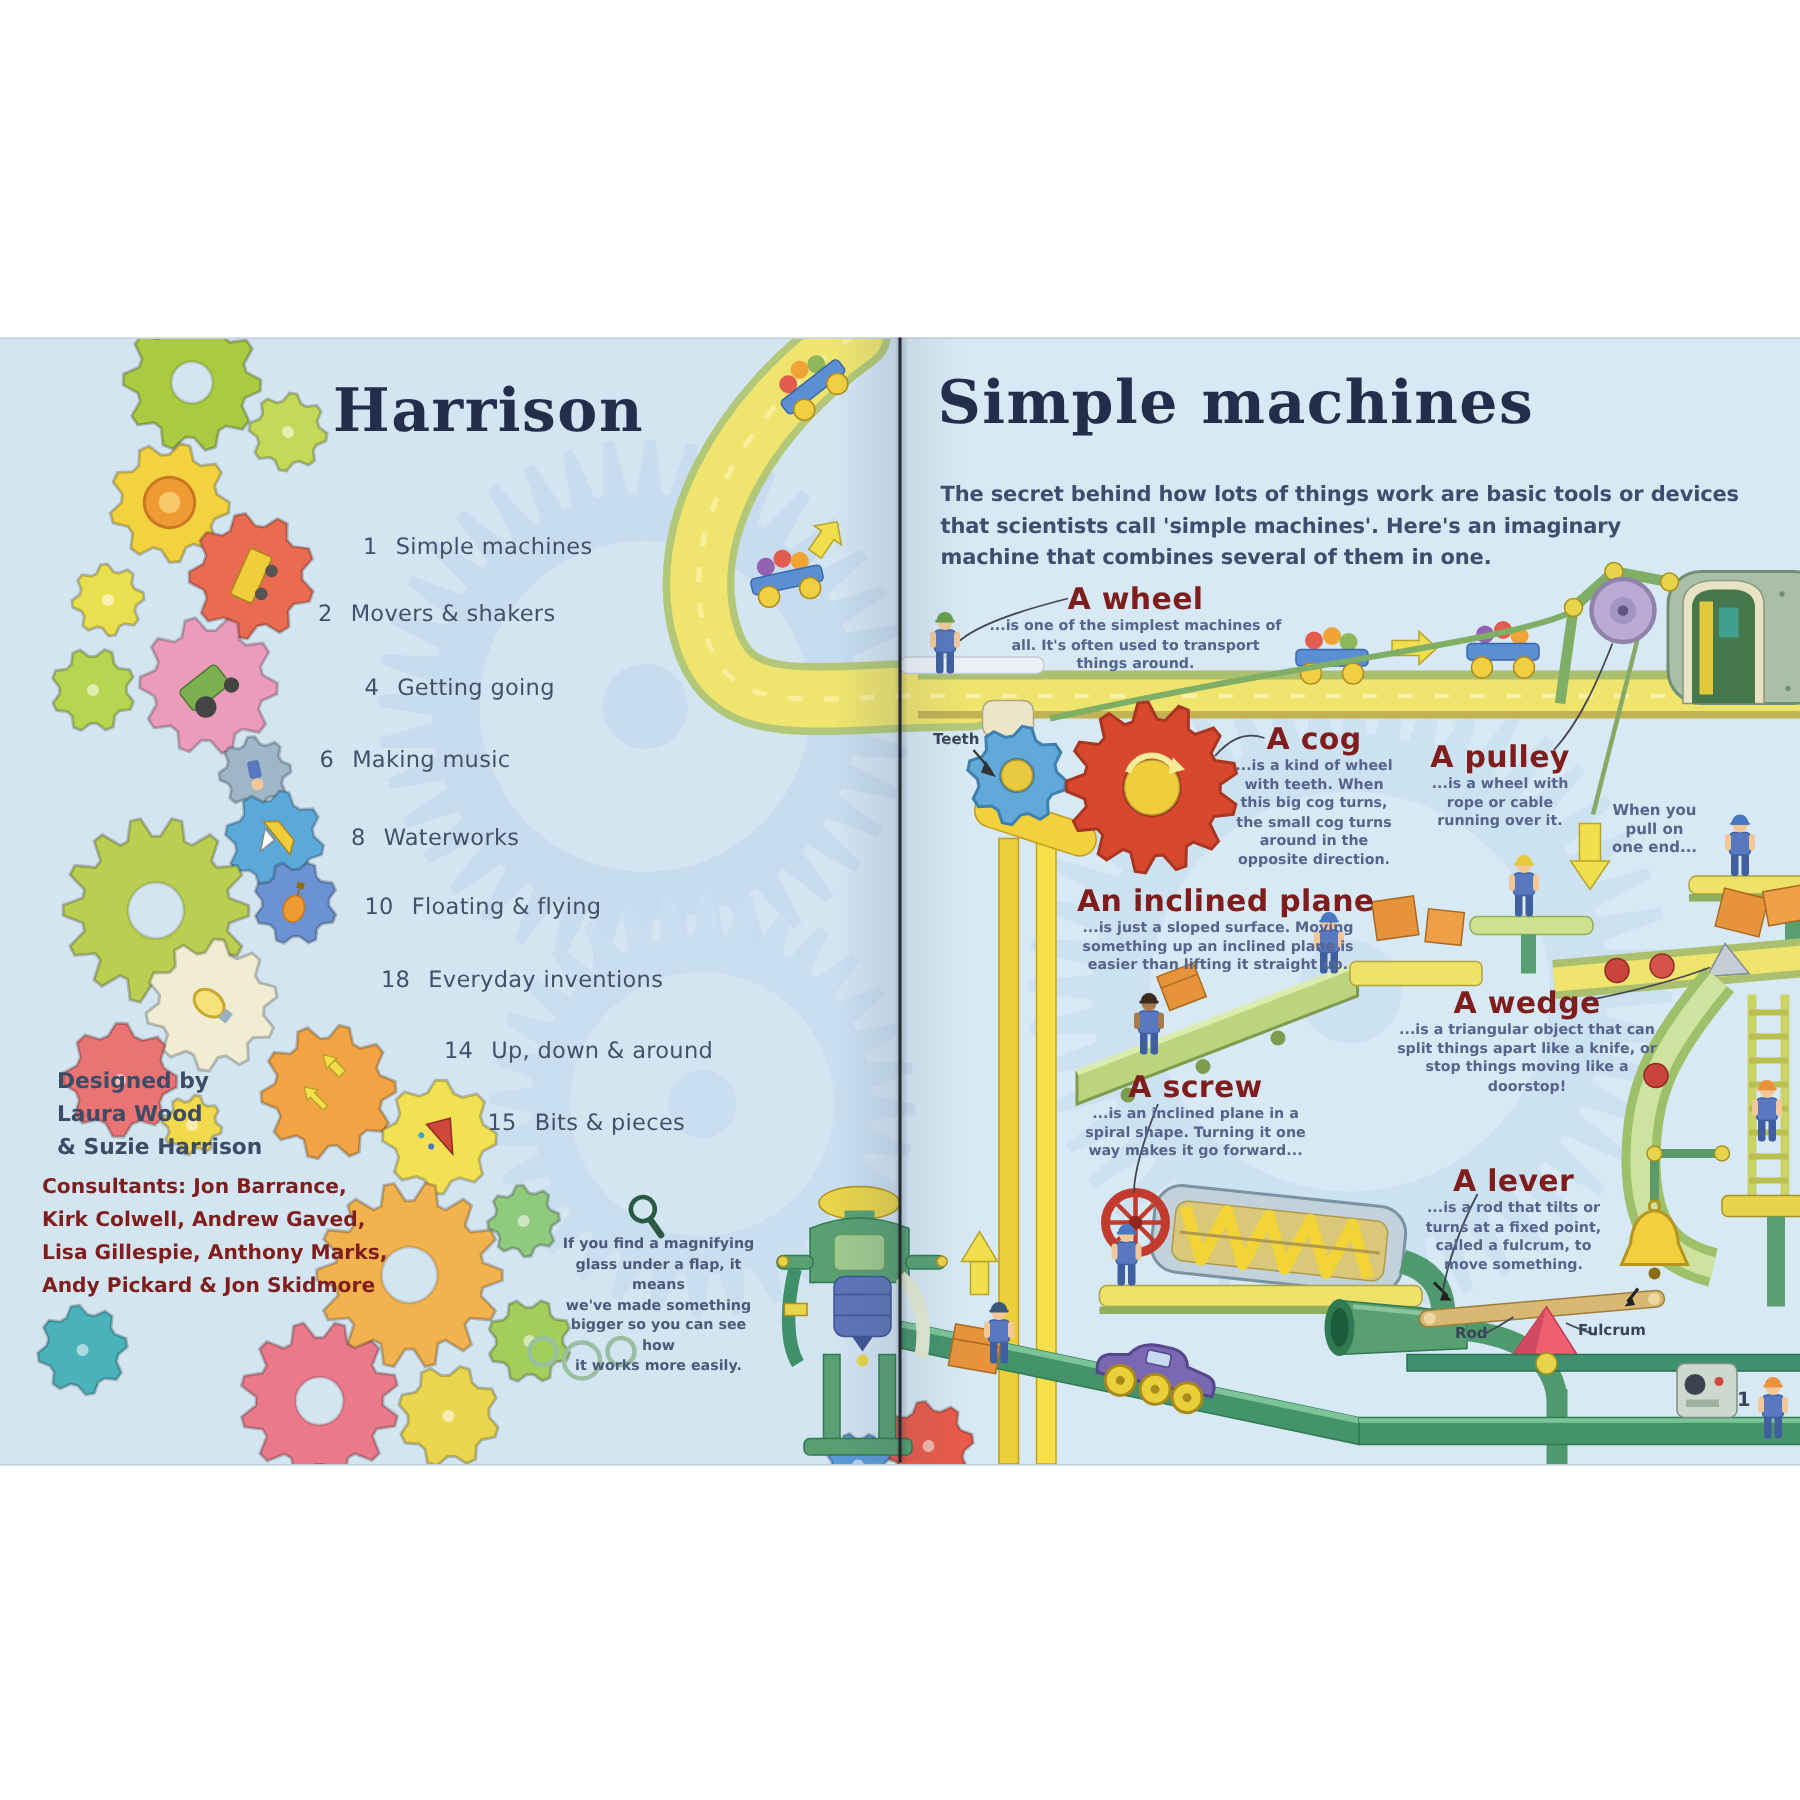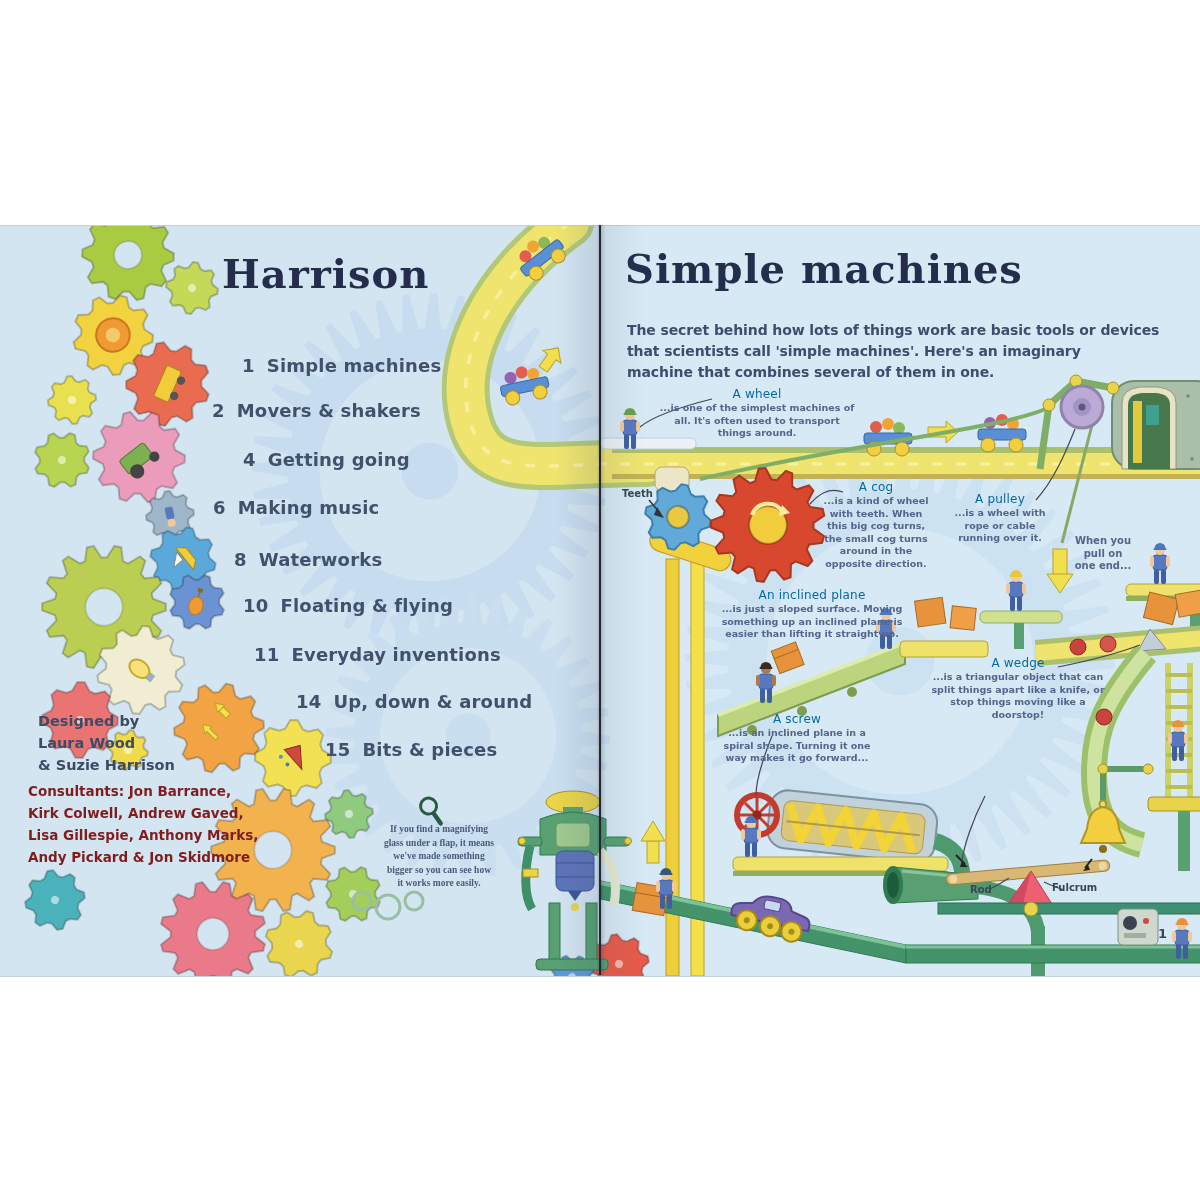--- a/index.html
+++ b/index.html
@@ -7,28 +7,28 @@
           font-family:"DejaVu Sans",sans-serif;}
   .spread{position:absolute;left:0;top:225px;width:1200px;height:750px;background:#d3e5f1;
           border-top:1px solid #c4d1dd;border-bottom:1px solid #c4d1dd;}
   .page-right-bg{position:absolute;left:600px;top:0;width:600px;height:750px;background:#d7e9f4;}
   svg.illus{position:absolute;left:0;top:0;width:1200px;height:750px;z-index:10;}
   .gutter-shade{position:absolute;left:556px;top:225px;width:88px;height:750px;z-index:38;pointer-events:none;
      background:linear-gradient(90deg,rgba(70,90,115,0) 0%,rgba(70,90,115,.14) 46%,rgba(35,48,66,.30) 50%,rgba(70,90,115,.10) 56%,rgba(70,90,115,0) 100%);}
   .gutter-line{position:absolute;left:599px;top:225px;width:2px;height:750px;background:#232830;z-index:40;}
   .txt{position:absolute;z-index:30;}
   .page-title{font-family:"DejaVu Serif",serif;font-weight:bold;color:#242e4c;white-space:nowrap;letter-spacing:1px;}
-  .toc-entry{position:absolute;z-index:30;font-size:18px;font-weight:bold;color:#41506b;white-space:nowrap;letter-spacing:.2px;}
+  .toc-entry{position:absolute;z-index:30;font-size:15px;font-weight:normal;color:#41506b;white-space:nowrap;letter-spacing:.2px;}
   .toc-entry .num{display:inline-block;margin-right:12px;}
   .credit{font-size:14.5px;font-weight:bold;color:#3c4c66;line-height:22px;white-space:nowrap;}
   .consult{font-size:13.5px;font-weight:bold;color:#7f1d1d;line-height:22px;white-space:nowrap;}
   .mag-note{font-size:9.5px;font-weight:bold;color:#4a5a7a;line-height:13.5px;text-align:center;}
   .intro-line{position:absolute;z-index:30;font-size:14px;font-weight:bold;color:#3d4d6e;white-space:nowrap;letter-spacing:-0.1px;}
   .mlabel{position:absolute;z-index:30;text-align:center;}
-  .mhead{font-size:12px;font-weight:normal;color:#0369a1;letter-spacing:.2px;white-space:nowrap;}
+  .mhead{font-size:20px;font-weight:bold;color:#7f1d1d;letter-spacing:.2px;white-space:nowrap;}
   .mbody{font-size:9.5px;font-weight:bold;color:#54648c;line-height:12.5px;margin-top:1px;}
   .tinylabel{position:absolute;z-index:30;font-size:10px;font-weight:bold;color:#3a4458;white-space:nowrap;}
   .pagenum{position:absolute;z-index:30;font-size:13px;font-weight:bold;color:#3a4458;}
 </style>
 </head>
 <body>
 
 <div class="canvas">
 
   <div class="spread">
@@ -581,40 +581,40 @@
     <span class="num">2</span><span>Movers &amp; shakers</span></div>
   <div class="toc-entry" style="left:243px;top:449px;">
     <span class="num">4</span><span>Getting going</span></div>
   <div class="toc-entry" style="left:213px;top:497px;">
     <span class="num">6</span><span>Making music</span></div>
   <div class="toc-entry" style="left:234px;top:549px;">
     <span class="num">8</span><span>Waterworks</span></div>
   <div class="toc-entry" style="left:243px;top:595px;">
     <span class="num">10</span><span>Floating &amp; flying</span></div>
   <div class="toc-entry" style="left:254px;top:644px;">
-    <span class="num">11</span><span>Everyday inventions</span></div>
+    <span class="num">18</span><span>Everyday inventions</span></div>
   <div class="toc-entry" style="left:296px;top:691px;">
     <span class="num">14</span><span>Up, down &amp; around</span></div>
   <div class="toc-entry" style="left:325px;top:739px;">
     <span class="num">15</span><span>Bits &amp; pieces</span></div>
 
   <div class="txt credit" style="left:38px;top:710px;">
     <div>Designed by</div>
     <div>Laura Wood</div>
     <div>&amp; Suzie Harrison</div>
   </div>
 
   <div class="txt consult" style="left:28px;top:780px;">
     <div>Consultants: Jon Barrance,</div>
     <div>Kirk Colwell, Andrew Gaved,</div>
     <div>Lisa Gillespie, Anthony Marks,</div>
     <div>Andy Pickard &amp; Jon Skidmore</div>
   </div>
 
-  <div class="txt mag-note" style="left:370px;top:823px;width:138px;font-family:Liberation Serif, serif;">
+  <div class="txt mag-note" style="left:370px;top:823px;width:138px;">
     <div>If you find a magnifying</div>
     <div>glass under a flap, it means</div>
     <div>we've made something</div>
     <div>bigger so you can see how</div>
     <div>it works more easily.</div>
   </div>
 
   <div class="txt page-title" style="left:625px;top:245px;font-size:40px;">Simple machines</div>
 
   <div class="intro-line" style="left:627px;top:322px;">The secret behind how lots of things work are basic tools or devices</div>
@@ -648,19 +648,23 @@
   <div class="mlabel" style="left:929px;top:656px;width:178px;">
     <div class="mhead">A wedge</div>
     <div class="mbody">...is a triangular object that can split things apart like a knife, or stop things moving like a doorstop!</div>
   </div>
 
   <div class="mlabel" style="left:723px;top:712px;width:148px;">
     <div class="mhead">A screw</div>
     <div class="mbody">...is an inclined plane in a spiral shape. Turning it one way makes it go forward...</div>
   </div>
 
+  <div class="mlabel" style="left:947px;top:775px;width:124px;">
+    <div class="mhead">A lever</div>
+    <div class="mbody">...is a rod that tilts or turns at a fixed point, called a fulcrum, to move something.</div>
+  </div>
 
   <div class="tinylabel" style="left:622px;top:488px;">Teeth</div>
   <div class="tinylabel" style="left:970px;top:884px;">Rod</div>
   <div class="tinylabel" style="left:1052px;top:882px;">Fulcrum</div>
 
   <div class="pagenum" style="left:1158px;top:926px;">1</div>
 </div>
 
 </body></html>

